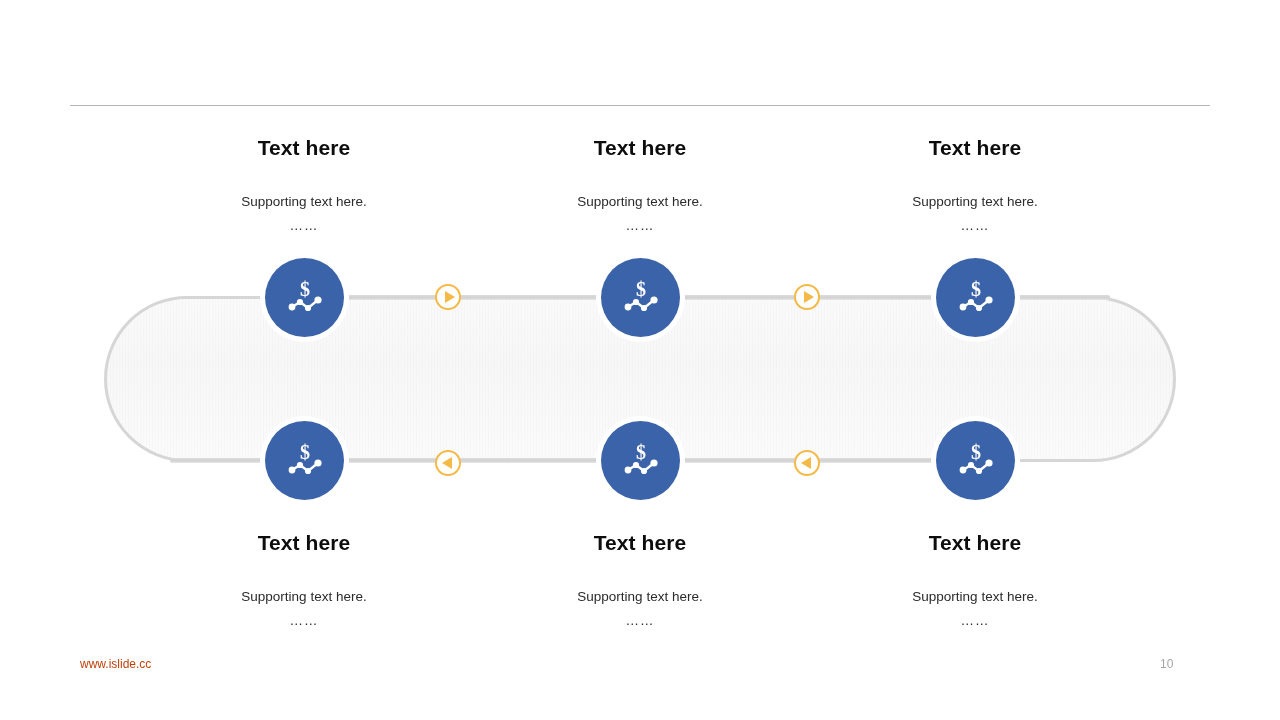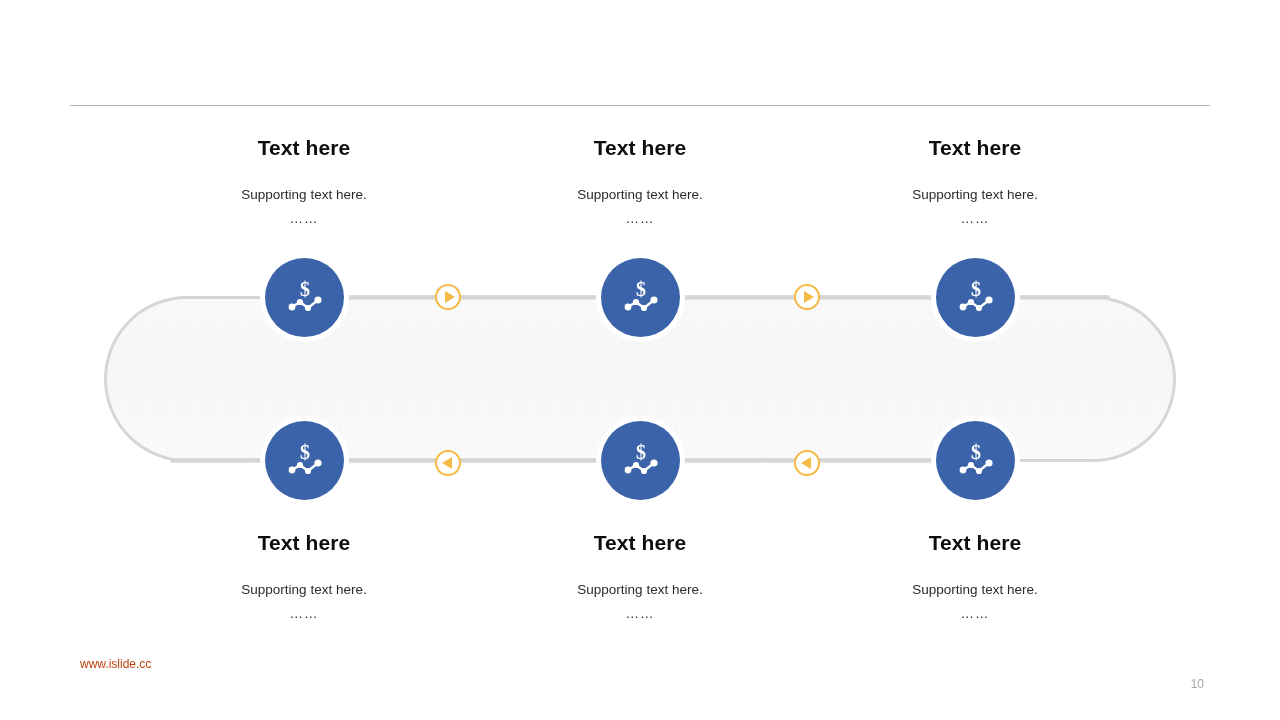--- a/index.html
+++ b/index.html
@@ -117,21 +117,21 @@
     font-size: 21px;
     font-weight: bold;
     color: #0d0d0d;
     line-height: 1.1;
     letter-spacing: 0.1px;
   }
   .tb-sub {
     font-size: 13.5px;
     color: #2b2b2b;
     line-height: 1.15;
-    margin-top: 28px;
+    margin-top: 35px;
   }
   .tb-dots {
     font-size: 13.5px;
     color: #2b2b2b;
     line-height: 1.15;
     margin-top: 8px;
     letter-spacing: 1px;
   }
 
   
@@ -140,24 +140,23 @@
     left: 80px;
     top: 657px;
     font-size: 12px;
     color: #c2410c;
   }
   .footer-right {
     position: absolute;
     left: 1160px;
     top: 657px;
     width: 44px;
-    text-align: right;
+    text-align: left;
     font-size: 12px;
     color: #a6a6a6;
-    margin-top: 20px;
   }
 </style>
 </head>
 <body>
 
 <div id="slide">
 
   <div class="top-rule"></div>
 
   <div class="pill-track"></div>

